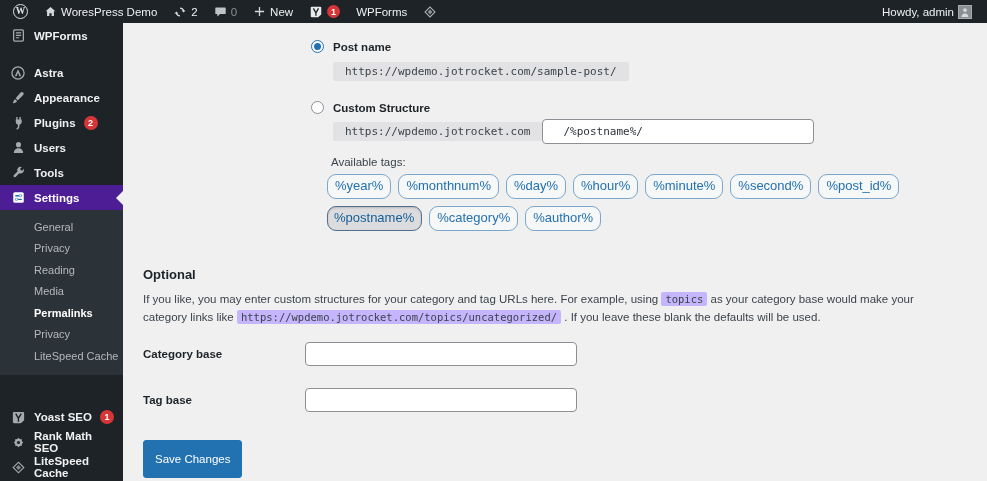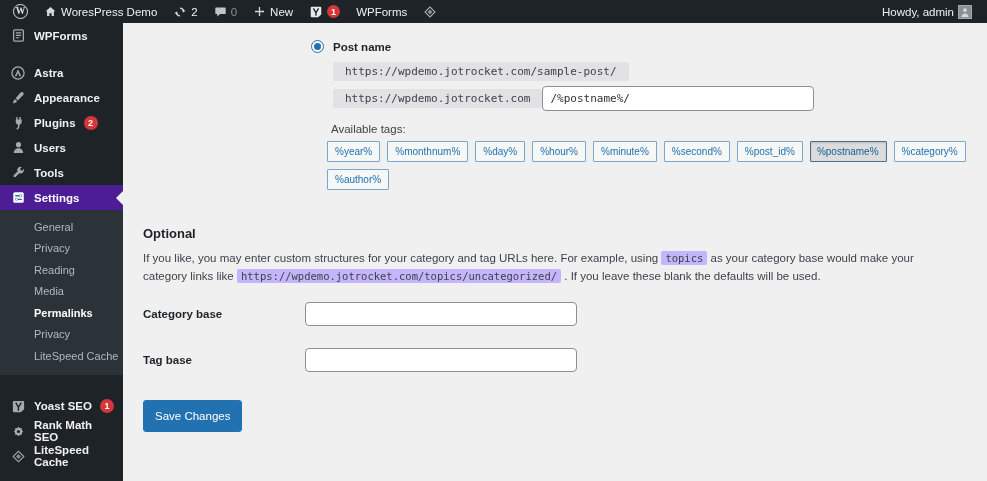--- a/index.html
+++ b/index.html
@@ -32,56 +32,56 @@
   .menu-item { position:relative; display:flex; align-items:center; gap:8px; height:25px; padding:0 8px 0 10px;
     color:#f0f0f1; cursor:pointer; font-weight:600; }
   .menu-item .mi-icon { width:16px; height:16px; color:#a7aaad; display:inline-flex; align-items:center; justify-content:center; flex-shrink:0; }
   .menu-item.active { background:#4c1d95; color:#fff; }
   .menu-item.active .mi-icon { color:#fff; }
   .menu-item.gap-after { margin-bottom:12px; }
   .menu-item.active::after { content:''; position:absolute; right:0; top:50%; margin-top:-7px;
     border:7px solid transparent; border-right-color:#f0f0f1; }
   .mi-badge { background:#d63638; color:#fff; border-radius:50%; min-width:14px; height:14px;
     display:inline-flex; align-items:center; justify-content:center; font-size:9px; font-weight:bold; }
-  #submenu { background:#2c3338; padding:6px 0 8px; margin-bottom:17px; }
+  #submenu { background:#2c3338; padding:6px 0 8px; margin-bottom:28px; }
   .submenu-item { height:21.5px; display:flex; align-items:center; padding-left:34px; color:#b2b8bd;
     cursor:pointer; font-size:11px; font-weight:400; }
   .submenu-item.active { color:#fff; font-weight:700; }
   #menu-bottom { margin-top:2px; }
 
   
   .structure-block { margin-left:168px; }
   .radio-row { display:flex; align-items:flex-end; gap:9px; height:16px; cursor:pointer; }
   .radio { width:13px; height:13px; border-radius:50%; background:#fff; border:1px solid #8c8f94; position:relative; flex-shrink:0; }
   .radio.selected { border:1.5px solid #2271b1; }
   .radio.selected::after { content:''; position:absolute; left:50%; top:50%; width:7px; height:7px;
     margin:-3.5px 0 0 -3.5px; border-radius:50%; background:#2271b1; }
   .radio-label { font-size:11.5px; font-weight:700; color:#1d2327; }
   .code-chip { display:inline-block; background:#e2e2e4; color:#3c434a; font-size:11px; padding:3px 12px; border-radius:2px; }
   .example-row { margin:8px 0 0 22px; }
   .custom-input-row { display:flex; align-items:center; margin:5px 0 0 22px; }
   .text-input { background:#fff; border:1px solid #8c8f94; border-radius:4px; height:25px; font-size:11.5px;
-    padding:0 7px; color:#2c3338; outline:none; }
+    padding:0 20px; color:#2c3338; outline:none; }
   #custom-structure-input { width:272px; font-family:"DejaVu Sans Mono", monospace; font-size:11px; }
   .tags-label { margin:12px 0 0 20px; font-size:11.5px; color:#3c434a; }
   #tags { margin:6px 0 0 16px; width:660px; display:flex; flex-wrap:wrap; gap:7px; }
-  .tag-btn { background:#f6f7f7; border:1px solid #7ba7cc; color:#2271b1; border-radius:1px; font-size:10px;
+  .tag-btn { background:#f6f7f7; border:1px solid #7ba7cc; color:#2271b1; border-radius:9px; font-size:13px;
     padding:3px 7px; cursor:pointer; line-height:1.3; font-family:"Liberation Sans", sans-serif; }
   .tag-btn.selected { background:#dcdcde; border-color:#4f6f8f; color:#135e96; box-shadow:inset 0 1px 2px rgba(0,0,0,.15);padding-left:6px; }
 
   
   #optional-heading { margin-top:36px; font-size:13px; font-weight:700; color:#1d2327; }
   #optional-desc { margin-top:9px; max-width:805px; font-size:11.5px; line-height:1.55; color:#3c434a; }
   .inline-code { background:#c4b5fd; font-family:"DejaVu Sans Mono", monospace; font-size:10.5px; padding:1px 4px; border-radius:2px; }
   #fields { margin-top:16px; }
   .field-row { display:flex; align-items:center; margin-bottom:22px; }
   .field-label { width:162px; font-size:11.5px; font-weight:700; color:#1d2327; flex-shrink:0; }
   .field-input { width:272px; height:24px; }
   #save-button { margin-top:6px; background:#2271b1; border:1px solid #2271b1; color:#fff; font-size:11.5px;
-    font-weight:400; border-radius:3px; height:32px; padding:0 11px; cursor:pointer; font-family:"Liberation Sans", sans-serif; }
+    font-weight:400; border-radius:3px; height:38px; padding:0 11px; cursor:pointer; font-family:"Liberation Sans", sans-serif; }
 </style>
 </head>
 <body>
 
 <div id="admin-bar">
   <span class="ab-item">
     <span class="wp-logo">W</span>
   </span>
   <span class="ab-item">
     <span class="ab-icon">
@@ -260,20 +260,24 @@
   <main id="content">
     <div class="structure-block">
       <div class="radio-row">
         <span class="radio selected"></span>
         <span class="radio-label">Post name</span>
       </div>
       <div class="example-row">
         <span class="code-chip mono">https://wpdemo.jotrocket.com/sample-post/</span>
       </div>
 
+      <div class="radio-row" style="margin-top:17px;">
+        <span class="radio"></span>
+        <span class="radio-label">Custom Structure</span>
+      </div>
       <div class="custom-input-row">
         <span class="code-chip mono">https://wpdemo.jotrocket.com</span>
         <input id="custom-structure-input" class="text-input" type="text" value="/%postname%/" style="">
       </div>
 
       <div class="tags-label">Available tags:</div>
       <div id="tags">
           <button class="tag-btn">%year%</button>
           <button class="tag-btn">%monthnum%</button>
           <button class="tag-btn">%day%</button>

